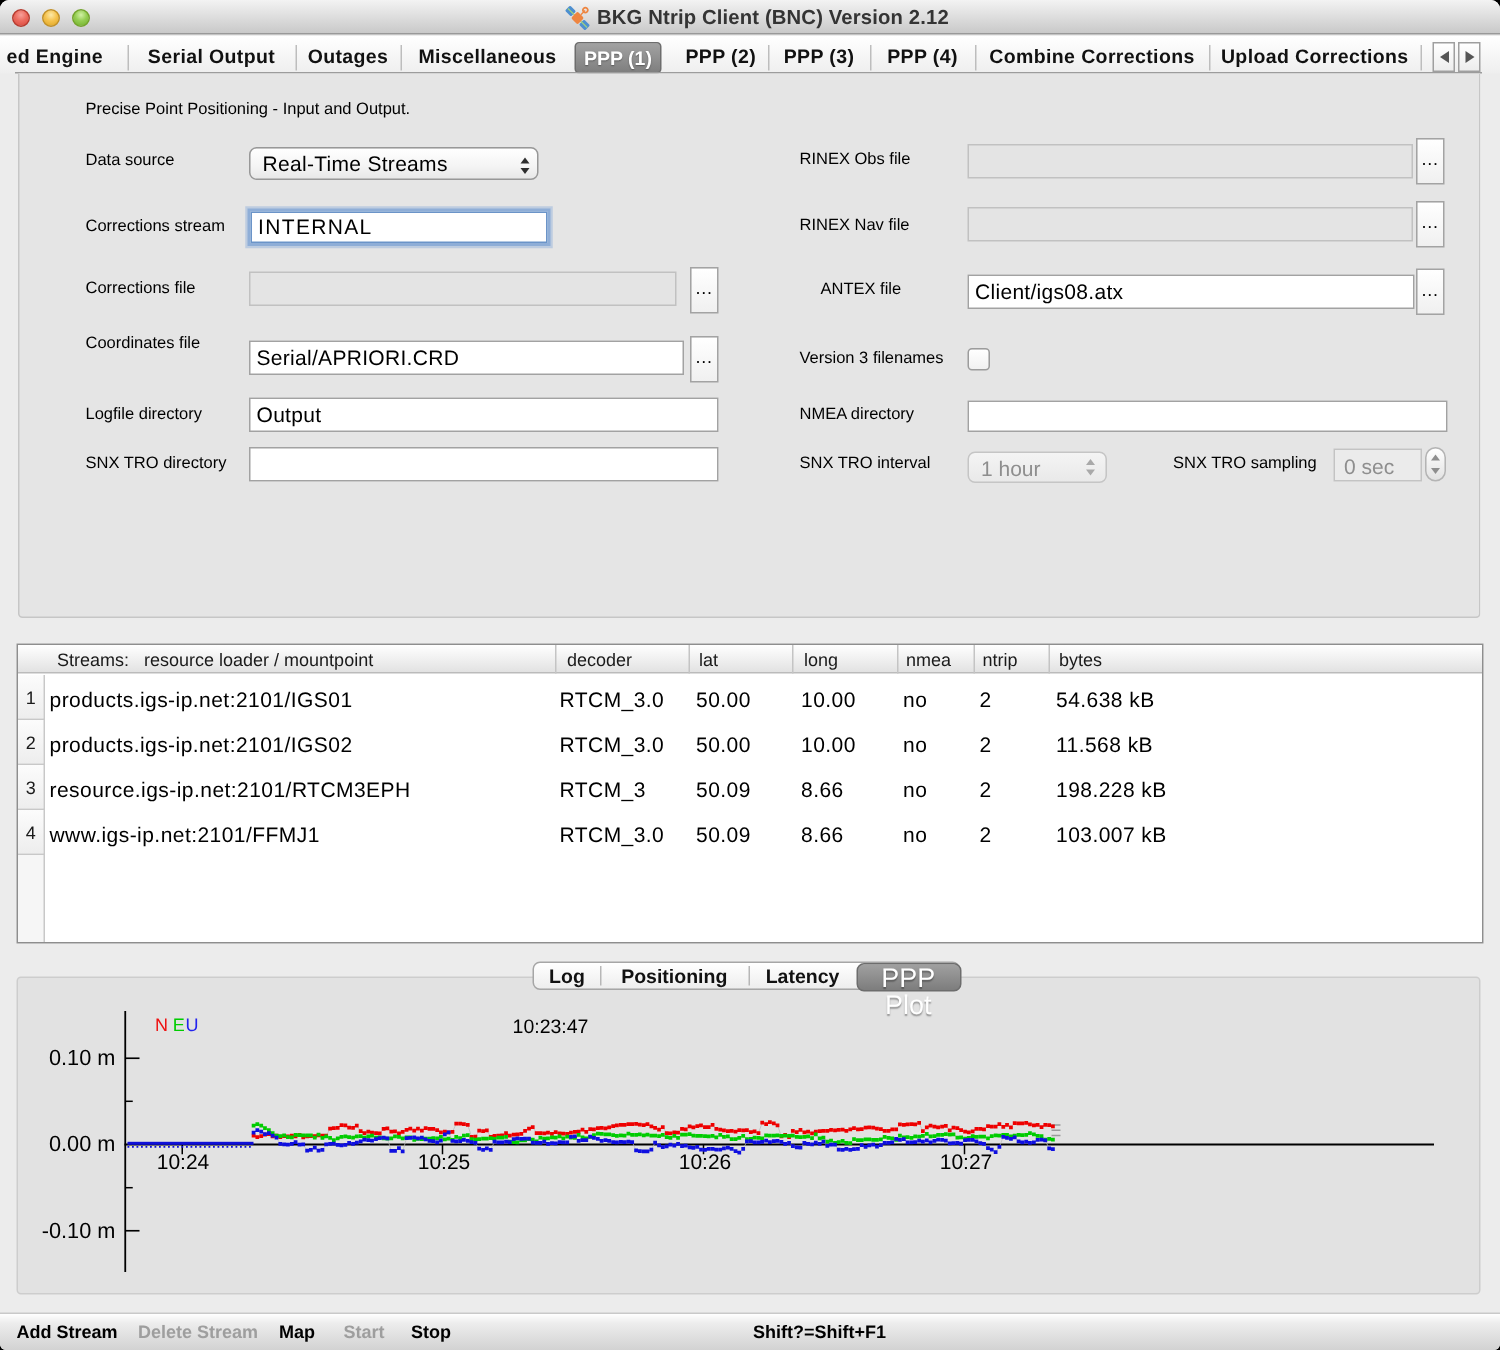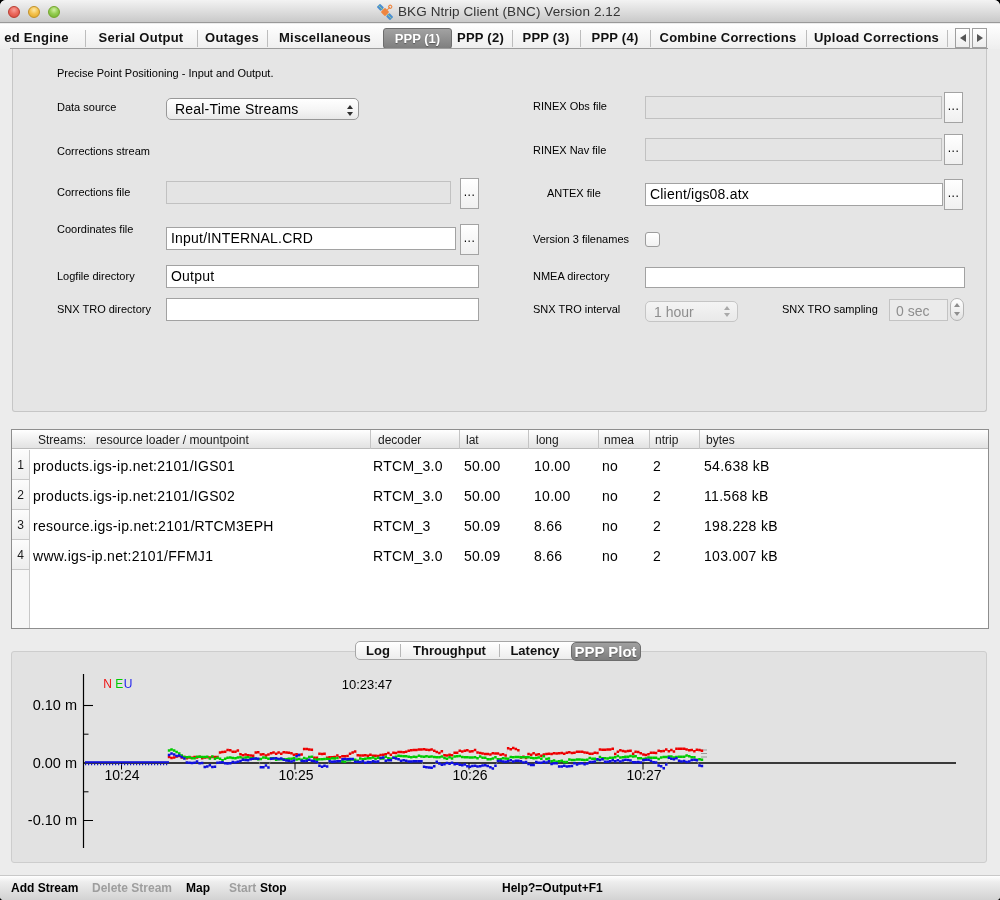--- a/index.html
+++ b/index.html
@@ -10,20 +10,21 @@
   background:#ececec;
   font-family:"Liberation Sans", sans-serif;
   -webkit-font-smoothing: antialiased;
 }
 .abs { position:absolute; }
 
 #titlebar {
   position:absolute; left:0; top:0; width:1000px; height:23px;
   background:linear-gradient(#f3f3f3, #c9c9c9);
   border-bottom:1px solid #999;
+  font-weight:bold;
 }
 .light { position:absolute; top:5.5px; width:12px; height:12px; border-radius:6px; }
 #lr { left:8px;  background:radial-gradient(circle at 50% 30%, #f7a09a 0%, #ec6c60 45%, #d8463a 100%); border:0.5px solid #b73c30;}
 #ly { left:28px; background:radial-gradient(circle at 50% 30%, #fbe9a9 0%, #f5c350 45%, #dda420 100%); border:0.5px solid #c29128;}
 #lg { left:48px; background:radial-gradient(circle at 50% 30%, #d2f0a5 0%, #95ce53 45%, #6fae28 100%); border:0.5px solid #74a42c;}
 #title {
   position:absolute; left:398px; top:4px; font-size:13.5px; color:#343434;
   letter-spacing:0.1px;
 }
 
@@ -71,21 +72,21 @@
 .hsep { position:absolute; top:0; width:1px; height:19px; background:#c4c4c4; }
 .htxt { position:absolute; top:3px; font-size:12px; color:#1a1a1a; white-space:nowrap; }
 .gcell { position:absolute; left:0; width:18px; background:linear-gradient(#fcfcfc,#ededed); border-right:1px solid #c8c8c8; border-bottom:1px solid #c8c8c8; font-size:12px; color:#1a1a1a; text-align:center; }
 .rtxt { position:absolute; font-size:14px; letter-spacing:0.3px; color:#000; white-space:nowrap; }
 
 #btabs { position:absolute; left:355px; top:641px; width:285px; height:19px;
   background:linear-gradient(#ffffff,#ededed); border:1px solid #a6a6a6; border-radius:5px; }
 .btab { position:absolute; top:0px; height:17px; line-height:17px; text-align:center; font-size:13px; font-weight:bold; color:#111; }
 .bsep { position:absolute; top:2px; height:13px; width:1px; background:#b7b7b7; }
 #bsel { position:absolute; left:214.5px; top:-0.5px; width:70px; height:19px; line-height:18px; text-align:center;
-  font-size:15px; font-weight:bold; color:#fff; background:linear-gradient(#a0a0a0,#7d7d7d);
+  font-size:18px; font-weight:normal; color:#fff; background:linear-gradient(#a0a0a0,#7d7d7d);
   border:1px solid #6d6d6d; border-radius:5px; text-shadow:0 1px 1px rgba(0,0,0,0.35); }
 
 #plotpanel { position:absolute; left:11px; top:651px; width:976px; height:212px;
   background:#e2e2e2; border:1px solid #cdcdcd; border-radius:3px; }
 
 #statusbar { position:absolute; left:0; top:875px; width:1000px; height:25px;
   background:linear-gradient(#ffffff 0%, #ededed 25%, #d2d2d2 100%);
   border-top:1px solid #c9c9c9; }
 .stxt { position:absolute; top:5px; font-size:12px; color:#000; white-space:nowrap;font-weight:bold; }
 .sdis { color:#9e9e9e; }
@@ -109,21 +110,21 @@
       </g>
     </svg>
     <div id="title">BKG Ntrip Client (BNC) Version 2.12</div>
   </div>
 
   <div id="tabstrip"></div>
   <div class="tab" style="left:-6px;width:85px">ed Engine</div>
   <div class="tab" style="left:85px;width:112px">Serial Output</div>
   <div class="tab" style="left:197px;width:70px">Outages</div>
   <div class="tab" style="left:267px;width:116px">Miscellaneous</div>
-  <div class="seltab" style="left:383px;width:69px">PPP (1)</div>
+  <div class="seltab" style="left:383px;width:58px">PPP (1)</div>
   <div class="tab" style="left:449px;width:63px">PPP (2)</div>
   <div class="tab" style="left:512px;width:68px">PPP (3)</div>
   <div class="tab" style="left:580px;width:70px">PPP (4)</div>
   <div class="tab" style="left:650px;width:156px">Combine Corrections</div>
   <div class="tab" style="left:806px;width:141px">Upload Corrections</div>
   <div class="tabsep" style="left:85px"></div>
   <div class="tabsep" style="left:197px"></div>
   <div class="tabsep" style="left:267px"></div>
   <div class="tabsep" style="left:512px"></div>
   <div class="tabsep" style="left:580px"></div>
@@ -140,27 +141,28 @@
   <div class="lbl" style="left:35px;top:67px">Precise Point Positioning - Input and Output.</div>
 
   <div class="lbl" style="left:35px;top:101px">Data source</div>
   <div class="abs" style="left:166px;top:98px;width:193px;height:22px;background:linear-gradient(#ffffff,#f4f4f4 60%,#e8e8e8);border:1.5px solid #989898;border-radius:5px;">
     <div style="position:absolute;left:8px;top:2px;font-size:14px;letter-spacing:0.2px;color:#000">Real-Time Streams</div>
     <div class="tri" style="left:180px;top:5.5px;border-left:3.5px solid transparent;border-right:3.5px solid transparent;border-bottom:4.5px solid #2e2e2e;"></div>
     <div class="tri" style="left:180px;top:12.5px;border-left:3.5px solid transparent;border-right:3.5px solid transparent;border-top:4.5px solid #2e2e2e;"></div>
   </div>
 
   <div class="lbl" style="left:35px;top:145px">Corrections stream</div>
+  <div class="fld" style="left:167px;top:141px;width:198px;height:21px;border:1px solid #6b94c8;box-shadow:0 0 0 2px rgba(140,172,214,0.95), 0 0 0 3.5px rgba(150,180,220,0.5);line-height:19px;letter-spacing:0.9px;">INTERNAL</div>
 
   <div class="lbl" style="left:35px;top:186px">Corrections file</div>
   <div class="fld dis" style="left:166px;top:181px;width:285px;height:23px;"></div>
   <div class="btn" style="left:460px;top:178px;">...</div>
 
   <div class="lbl" style="left:35px;top:223px">Coordinates file</div>
-  <div class="fld" style="left:166px;top:227px;width:290px;height:23px;line-height:21px;">Input/INTERNAL.CRD</div>
+  <div class="fld" style="left:166px;top:227px;width:290px;height:23px;line-height:21px;">Serial/APRIORI.CRD</div>
   <div class="btn" style="left:460px;top:224px;">...</div>
 
   <div class="lbl" style="left:35px;top:270px">Logfile directory</div>
   <div class="fld" style="left:166px;top:265px;width:313px;height:23px;line-height:21px;">Output</div>
 
   <div class="lbl" style="left:35px;top:303px">SNX TRO directory</div>
   <div class="fld" style="left:166px;top:298px;width:313px;height:23px;"></div>
 
   <div class="lbl" style="left:511px;top:100px">RINEX Obs file</div>
   <div class="fld dis" style="left:645px;top:96px;width:297px;height:23px;"></div>
@@ -247,21 +249,21 @@
   <div class="rtxt" style="left:464px;top:548px">50.09</div>
   <div class="rtxt" style="left:534px;top:548px">8.66</div>
   <div class="rtxt" style="left:602px;top:548px">no</div>
   <div class="rtxt" style="left:653px;top:548px">2</div>
   <div class="rtxt" style="left:704px;top:548px">103.007 kB</div>
 
   <div id="plotpanel"></div>
 
   <div id="btabs">
     <div class="btab" style="left:0px;width:44px">Log</div>
-    <div class="btab" style="left:44px;width:99px">Throughput</div>
+    <div class="btab" style="left:44px;width:99px">Positioning</div>
     <div class="btab" style="left:143px;width:72px">Latency</div>
     <div class="bsep" style="left:44px"></div>
     <div class="bsep" style="left:143px"></div>
     <div id="bsel">PPP Plot</div>
   </div>
 
   <svg class="abs" style="left:0;top:0" width="1000" height="900" viewBox="0 0 1000 900">
     <g font-family="Liberation Sans, sans-serif">
 
       <line x1="83.5" y1="674" x2="83.5" y2="848" stroke="#000" stroke-width="1.2"></line>
@@ -303,17 +305,17 @@
 <path d="M167.8 749.2h2.5v2.5h-2.5zM170.3 748.2h2.5v2.5h-2.5zM172.9 749.2h2.5v2.5h-2.5zM175.4 750.8h2.5v2.5h-2.5zM178.0 752.2h2.5v2.5h-2.5zM180.5 754.2h2.5v2.5h-2.5zM183.1 755.8h2.5v2.5h-2.5zM185.6 756.1h2.5v2.5h-2.5zM188.2 755.7h2.5v2.5h-2.5zM190.7 756.9h2.5v2.5h-2.5zM193.3 757.0h2.5v2.5h-2.5zM195.8 755.4h2.5v2.5h-2.5zM198.4 755.5h2.5v2.5h-2.5zM200.9 755.7h2.5v2.5h-2.5zM203.5 755.7h2.5v2.5h-2.5zM206.0 755.6h2.5v2.5h-2.5zM208.6 757.2h2.5v2.5h-2.5zM211.1 755.2h2.5v2.5h-2.5zM213.7 757.4h2.5v2.5h-2.5zM216.2 756.4h2.5v2.5h-2.5zM218.8 757.4h2.5v2.5h-2.5zM221.3 758.9h2.5v2.5h-2.5zM223.9 757.6h2.5v2.5h-2.5zM226.4 756.6h2.5v2.5h-2.5zM229.0 756.3h2.5v2.5h-2.5zM231.5 756.8h2.5v2.5h-2.5zM234.1 757.1h2.5v2.5h-2.5zM236.6 756.3h2.5v2.5h-2.5zM239.2 756.1h2.5v2.5h-2.5zM241.7 757.2h2.5v2.5h-2.5zM244.3 756.3h2.5v2.5h-2.5zM246.8 755.9h2.5v2.5h-2.5zM249.4 757.1h2.5v2.5h-2.5zM251.9 757.0h2.5v2.5h-2.5zM254.5 757.6h2.5v2.5h-2.5zM257.0 757.9h2.5v2.5h-2.5zM259.6 757.7h2.5v2.5h-2.5zM262.1 756.3h2.5v2.5h-2.5zM264.7 756.6h2.5v2.5h-2.5zM267.2 757.6h2.5v2.5h-2.5zM269.8 757.0h2.5v2.5h-2.5zM272.3 757.0h2.5v2.5h-2.5zM274.9 758.6h2.5v2.5h-2.5zM277.4 758.0h2.5v2.5h-2.5zM280.0 758.1h2.5v2.5h-2.5zM282.5 757.9h2.5v2.5h-2.5zM285.1 757.9h2.5v2.5h-2.5zM287.6 757.5h2.5v2.5h-2.5zM290.2 757.6h2.5v2.5h-2.5zM292.7 756.7h2.5v2.5h-2.5zM295.3 758.3h2.5v2.5h-2.5zM297.8 757.8h2.5v2.5h-2.5zM300.4 758.6h2.5v2.5h-2.5zM302.9 756.7h2.5v2.5h-2.5zM305.5 757.5h2.5v2.5h-2.5zM308.0 755.8h2.5v2.5h-2.5zM310.6 755.5h2.5v2.5h-2.5zM313.1 758.2h2.5v2.5h-2.5zM315.7 758.5h2.5v2.5h-2.5zM318.2 758.1h2.5v2.5h-2.5zM320.8 757.9h2.5v2.5h-2.5zM323.3 757.8h2.5v2.5h-2.5zM325.9 757.5h2.5v2.5h-2.5zM328.4 758.0h2.5v2.5h-2.5zM331.0 757.1h2.5v2.5h-2.5zM333.5 757.2h2.5v2.5h-2.5zM336.1 756.7h2.5v2.5h-2.5zM338.6 759.9h2.5v2.5h-2.5zM341.2 760.1h2.5v2.5h-2.5zM343.7 760.4h2.5v2.5h-2.5zM346.3 759.0h2.5v2.5h-2.5zM348.8 759.0h2.5v2.5h-2.5zM351.4 758.2h2.5v2.5h-2.5zM353.9 758.5h2.5v2.5h-2.5zM356.5 759.6h2.5v2.5h-2.5zM359.0 757.2h2.5v2.5h-2.5zM361.6 757.9h2.5v2.5h-2.5zM364.1 757.6h2.5v2.5h-2.5zM366.7 757.0h2.5v2.5h-2.5zM369.2 757.1h2.5v2.5h-2.5zM371.8 756.3h2.5v2.5h-2.5zM374.3 757.6h2.5v2.5h-2.5zM376.9 756.5h2.5v2.5h-2.5zM379.4 757.2h2.5v2.5h-2.5zM382.0 757.3h2.5v2.5h-2.5zM384.5 755.4h2.5v2.5h-2.5zM387.1 757.0h2.5v2.5h-2.5zM389.6 757.6h2.5v2.5h-2.5zM392.2 756.6h2.5v2.5h-2.5zM394.7 755.5h2.5v2.5h-2.5zM397.3 754.5h2.5v2.5h-2.5zM399.8 754.7h2.5v2.5h-2.5zM402.4 755.0h2.5v2.5h-2.5zM404.9 755.0h2.5v2.5h-2.5zM407.5 755.5h2.5v2.5h-2.5zM410.0 756.0h2.5v2.5h-2.5zM412.6 755.6h2.5v2.5h-2.5zM415.1 755.8h2.5v2.5h-2.5zM417.7 754.5h2.5v2.5h-2.5zM420.2 755.3h2.5v2.5h-2.5zM422.8 755.4h2.5v2.5h-2.5zM425.3 755.0h2.5v2.5h-2.5zM427.9 755.6h2.5v2.5h-2.5zM430.4 755.2h2.5v2.5h-2.5zM433.0 755.8h2.5v2.5h-2.5zM435.5 755.9h2.5v2.5h-2.5zM438.1 756.1h2.5v2.5h-2.5zM440.6 755.3h2.5v2.5h-2.5zM443.2 756.8h2.5v2.5h-2.5zM445.7 757.4h2.5v2.5h-2.5zM448.3 756.0h2.5v2.5h-2.5zM450.8 757.3h2.5v2.5h-2.5zM453.4 755.2h2.5v2.5h-2.5zM455.9 755.1h2.5v2.5h-2.5zM458.5 754.8h2.5v2.5h-2.5zM461.0 755.8h2.5v2.5h-2.5zM463.6 756.0h2.5v2.5h-2.5zM466.1 756.0h2.5v2.5h-2.5zM468.7 756.2h2.5v2.5h-2.5zM471.2 756.3h2.5v2.5h-2.5zM473.8 756.0h2.5v2.5h-2.5zM476.3 757.0h2.5v2.5h-2.5zM478.9 755.3h2.5v2.5h-2.5zM481.4 756.6h2.5v2.5h-2.5zM484.0 756.4h2.5v2.5h-2.5zM486.5 758.1h2.5v2.5h-2.5zM489.1 758.1h2.5v2.5h-2.5zM491.6 757.3h2.5v2.5h-2.5zM494.2 756.0h2.5v2.5h-2.5zM496.7 758.1h2.5v2.5h-2.5zM499.3 758.0h2.5v2.5h-2.5zM501.8 757.1h2.5v2.5h-2.5zM504.4 757.3h2.5v2.5h-2.5zM506.9 757.6h2.5v2.5h-2.5zM509.5 755.7h2.5v2.5h-2.5zM512.0 755.9h2.5v2.5h-2.5zM514.6 755.8h2.5v2.5h-2.5zM517.1 755.7h2.5v2.5h-2.5zM519.7 756.0h2.5v2.5h-2.5zM522.2 755.9h2.5v2.5h-2.5zM524.8 756.0h2.5v2.5h-2.5zM527.3 755.9h2.5v2.5h-2.5zM529.9 756.6h2.5v2.5h-2.5zM532.4 756.9h2.5v2.5h-2.5zM535.0 756.7h2.5v2.5h-2.5zM537.5 756.3h2.5v2.5h-2.5zM540.1 757.5h2.5v2.5h-2.5zM542.6 755.0h2.5v2.5h-2.5zM545.2 757.7h2.5v2.5h-2.5zM547.7 757.2h2.5v2.5h-2.5zM550.3 759.9h2.5v2.5h-2.5zM552.8 759.2h2.5v2.5h-2.5zM555.4 760.6h2.5v2.5h-2.5zM557.9 760.1h2.5v2.5h-2.5zM560.5 759.4h2.5v2.5h-2.5zM563.0 760.7h2.5v2.5h-2.5zM565.6 760.8h2.5v2.5h-2.5zM568.1 758.2h2.5v2.5h-2.5zM570.7 758.8h2.5v2.5h-2.5zM573.2 758.8h2.5v2.5h-2.5zM575.8 758.3h2.5v2.5h-2.5zM578.3 758.3h2.5v2.5h-2.5zM580.9 758.6h2.5v2.5h-2.5zM583.4 758.7h2.5v2.5h-2.5zM586.0 758.4h2.5v2.5h-2.5zM588.5 756.7h2.5v2.5h-2.5zM591.1 757.4h2.5v2.5h-2.5zM593.6 757.6h2.5v2.5h-2.5zM596.2 758.7h2.5v2.5h-2.5zM598.7 755.8h2.5v2.5h-2.5zM601.3 757.0h2.5v2.5h-2.5zM603.8 756.9h2.5v2.5h-2.5zM606.4 757.3h2.5v2.5h-2.5zM608.9 756.4h2.5v2.5h-2.5zM611.5 756.5h2.5v2.5h-2.5zM614.0 756.0h2.5v2.5h-2.5zM616.6 754.7h2.5v2.5h-2.5zM619.1 756.3h2.5v2.5h-2.5zM621.7 756.1h2.5v2.5h-2.5zM624.2 755.4h2.5v2.5h-2.5zM626.8 755.4h2.5v2.5h-2.5zM629.3 754.8h2.5v2.5h-2.5zM631.9 755.2h2.5v2.5h-2.5zM634.4 755.0h2.5v2.5h-2.5zM637.0 757.1h2.5v2.5h-2.5zM639.5 757.0h2.5v2.5h-2.5zM642.1 757.8h2.5v2.5h-2.5zM644.6 757.3h2.5v2.5h-2.5zM647.2 756.2h2.5v2.5h-2.5zM649.7 756.6h2.5v2.5h-2.5zM652.3 756.5h2.5v2.5h-2.5zM654.8 756.5h2.5v2.5h-2.5zM657.4 757.7h2.5v2.5h-2.5zM659.9 756.2h2.5v2.5h-2.5zM662.5 755.7h2.5v2.5h-2.5zM665.0 755.8h2.5v2.5h-2.5zM667.6 755.3h2.5v2.5h-2.5zM670.1 755.3h2.5v2.5h-2.5zM672.7 756.3h2.5v2.5h-2.5zM675.2 755.8h2.5v2.5h-2.5zM677.8 755.4h2.5v2.5h-2.5zM680.3 755.5h2.5v2.5h-2.5zM682.9 755.4h2.5v2.5h-2.5zM685.4 754.2h2.5v2.5h-2.5zM688.0 755.0h2.5v2.5h-2.5zM690.5 756.0h2.5v2.5h-2.5zM693.1 756.1h2.5v2.5h-2.5zM695.6 758.5h2.5v2.5h-2.5zM698.2 758.0h2.5v2.5h-2.5zM700.7 758.5h2.5v2.5h-2.5z" fill="#00cc00"></path>
 <path d="M167.8 753.8h2.5v2.5h-2.5zM170.3 752.2h2.5v2.5h-2.5zM172.9 753.2h2.5v2.5h-2.5zM175.4 754.8h2.5v2.5h-2.5zM178.0 754.2h2.5v2.5h-2.5zM180.5 755.8h2.5v2.5h-2.5zM183.1 757.2h2.5v2.5h-2.5zM185.6 761.3h2.5v2.5h-2.5zM188.2 761.6h2.5v2.5h-2.5zM190.7 761.8h2.5v2.5h-2.5zM193.3 761.4h2.5v2.5h-2.5zM195.8 760.2h2.5v2.5h-2.5zM198.4 761.9h2.5v2.5h-2.5zM200.9 761.7h2.5v2.5h-2.5zM203.5 765.8h2.5v2.5h-2.5zM206.0 765.3h2.5v2.5h-2.5zM208.6 763.9h2.5v2.5h-2.5zM211.1 765.8h2.5v2.5h-2.5zM213.7 765.4h2.5v2.5h-2.5zM216.2 761.6h2.5v2.5h-2.5zM218.8 761.3h2.5v2.5h-2.5zM221.3 761.1h2.5v2.5h-2.5zM223.9 762.0h2.5v2.5h-2.5zM226.4 762.3h2.5v2.5h-2.5zM229.0 762.0h2.5v2.5h-2.5zM231.5 760.7h2.5v2.5h-2.5zM234.1 761.3h2.5v2.5h-2.5zM236.6 760.5h2.5v2.5h-2.5zM239.2 759.7h2.5v2.5h-2.5zM241.7 758.5h2.5v2.5h-2.5zM244.3 758.8h2.5v2.5h-2.5zM246.8 759.1h2.5v2.5h-2.5zM249.4 758.1h2.5v2.5h-2.5zM251.9 757.5h2.5v2.5h-2.5zM254.5 757.2h2.5v2.5h-2.5zM257.0 757.6h2.5v2.5h-2.5zM259.6 766.0h2.5v2.5h-2.5zM262.1 766.0h2.5v2.5h-2.5zM264.7 764.2h2.5v2.5h-2.5zM267.2 766.3h2.5v2.5h-2.5zM269.8 757.5h2.5v2.5h-2.5zM272.3 757.3h2.5v2.5h-2.5zM274.9 757.0h2.5v2.5h-2.5zM277.4 757.7h2.5v2.5h-2.5zM280.0 757.2h2.5v2.5h-2.5zM282.5 758.4h2.5v2.5h-2.5zM285.1 759.3h2.5v2.5h-2.5zM287.6 759.5h2.5v2.5h-2.5zM290.2 760.3h2.5v2.5h-2.5zM292.7 759.2h2.5v2.5h-2.5zM295.3 755.0h2.5v2.5h-2.5zM297.8 753.7h2.5v2.5h-2.5zM300.4 759.4h2.5v2.5h-2.5zM302.9 759.7h2.5v2.5h-2.5zM305.5 759.5h2.5v2.5h-2.5zM308.0 758.6h2.5v2.5h-2.5zM310.6 759.4h2.5v2.5h-2.5zM313.1 760.1h2.5v2.5h-2.5zM315.7 760.7h2.5v2.5h-2.5zM318.2 764.5h2.5v2.5h-2.5zM320.8 765.4h2.5v2.5h-2.5zM323.3 764.4h2.5v2.5h-2.5zM325.9 765.3h2.5v2.5h-2.5zM328.4 759.9h2.5v2.5h-2.5zM331.0 760.4h2.5v2.5h-2.5zM333.5 760.3h2.5v2.5h-2.5zM336.1 759.9h2.5v2.5h-2.5zM338.6 760.1h2.5v2.5h-2.5zM341.2 758.1h2.5v2.5h-2.5zM343.7 757.7h2.5v2.5h-2.5zM346.3 758.0h2.5v2.5h-2.5zM348.8 757.8h2.5v2.5h-2.5zM351.4 757.8h2.5v2.5h-2.5zM353.9 760.5h2.5v2.5h-2.5zM356.5 760.6h2.5v2.5h-2.5zM359.0 760.7h2.5v2.5h-2.5zM361.6 759.9h2.5v2.5h-2.5zM364.1 761.4h2.5v2.5h-2.5zM366.7 760.8h2.5v2.5h-2.5zM369.2 761.0h2.5v2.5h-2.5zM371.8 760.1h2.5v2.5h-2.5zM374.3 760.4h2.5v2.5h-2.5zM376.9 760.3h2.5v2.5h-2.5zM379.4 756.7h2.5v2.5h-2.5zM382.0 756.3h2.5v2.5h-2.5zM384.5 759.4h2.5v2.5h-2.5zM387.1 758.9h2.5v2.5h-2.5zM389.6 758.9h2.5v2.5h-2.5zM392.2 756.5h2.5v2.5h-2.5zM394.7 757.3h2.5v2.5h-2.5zM397.3 758.0h2.5v2.5h-2.5zM399.8 759.4h2.5v2.5h-2.5zM402.4 758.9h2.5v2.5h-2.5zM404.9 759.4h2.5v2.5h-2.5zM407.5 760.2h2.5v2.5h-2.5zM410.0 760.3h2.5v2.5h-2.5zM412.6 760.0h2.5v2.5h-2.5zM415.1 760.1h2.5v2.5h-2.5zM417.7 759.9h2.5v2.5h-2.5zM420.2 760.1h2.5v2.5h-2.5zM422.8 765.6h2.5v2.5h-2.5zM425.3 766.1h2.5v2.5h-2.5zM427.9 766.3h2.5v2.5h-2.5zM430.4 766.4h2.5v2.5h-2.5zM433.0 765.1h2.5v2.5h-2.5zM435.5 760.5h2.5v2.5h-2.5zM438.1 762.3h2.5v2.5h-2.5zM440.6 763.5h2.5v2.5h-2.5zM443.2 763.0h2.5v2.5h-2.5zM445.7 761.8h2.5v2.5h-2.5zM448.3 762.5h2.5v2.5h-2.5zM450.8 761.4h2.5v2.5h-2.5zM453.4 762.9h2.5v2.5h-2.5zM455.9 762.5h2.5v2.5h-2.5zM458.5 763.6h2.5v2.5h-2.5zM461.0 764.0h2.5v2.5h-2.5zM463.6 763.3h2.5v2.5h-2.5zM466.1 765.1h2.5v2.5h-2.5zM468.7 765.4h2.5v2.5h-2.5zM471.2 764.7h2.5v2.5h-2.5zM473.8 764.6h2.5v2.5h-2.5zM476.3 765.2h2.5v2.5h-2.5zM478.9 765.1h2.5v2.5h-2.5zM481.4 764.3h2.5v2.5h-2.5zM484.0 763.9h2.5v2.5h-2.5zM486.5 764.7h2.5v2.5h-2.5zM489.1 766.1h2.5v2.5h-2.5zM491.6 767.2h2.5v2.5h-2.5zM494.2 764.6h2.5v2.5h-2.5zM496.7 759.7h2.5v2.5h-2.5zM499.3 759.5h2.5v2.5h-2.5zM501.8 760.3h2.5v2.5h-2.5zM504.4 760.4h2.5v2.5h-2.5zM506.9 760.0h2.5v2.5h-2.5zM509.5 759.1h2.5v2.5h-2.5zM512.0 760.2h2.5v2.5h-2.5zM514.6 759.5h2.5v2.5h-2.5zM517.1 759.4h2.5v2.5h-2.5zM519.7 760.0h2.5v2.5h-2.5zM522.2 761.3h2.5v2.5h-2.5zM524.8 760.7h2.5v2.5h-2.5zM527.3 762.8h2.5v2.5h-2.5zM529.9 763.7h2.5v2.5h-2.5zM532.4 763.8h2.5v2.5h-2.5zM535.0 760.7h2.5v2.5h-2.5zM537.5 761.4h2.5v2.5h-2.5zM540.1 761.6h2.5v2.5h-2.5zM542.6 760.5h2.5v2.5h-2.5zM545.2 761.3h2.5v2.5h-2.5zM547.7 759.9h2.5v2.5h-2.5zM550.3 762.7h2.5v2.5h-2.5zM552.8 761.9h2.5v2.5h-2.5zM555.4 761.9h2.5v2.5h-2.5zM557.9 765.2h2.5v2.5h-2.5zM560.5 765.3h2.5v2.5h-2.5zM563.0 764.6h2.5v2.5h-2.5zM565.6 765.3h2.5v2.5h-2.5zM568.1 764.9h2.5v2.5h-2.5zM570.7 764.7h2.5v2.5h-2.5zM573.2 762.1h2.5v2.5h-2.5zM575.8 763.3h2.5v2.5h-2.5zM578.3 762.3h2.5v2.5h-2.5zM580.9 761.9h2.5v2.5h-2.5zM583.4 763.1h2.5v2.5h-2.5zM586.0 762.2h2.5v2.5h-2.5zM588.5 760.7h2.5v2.5h-2.5zM591.1 760.7h2.5v2.5h-2.5zM593.6 760.3h2.5v2.5h-2.5zM596.2 758.0h2.5v2.5h-2.5zM598.7 758.7h2.5v2.5h-2.5zM601.3 758.1h2.5v2.5h-2.5zM603.8 760.4h2.5v2.5h-2.5zM606.4 760.4h2.5v2.5h-2.5zM608.9 760.1h2.5v2.5h-2.5zM611.5 759.1h2.5v2.5h-2.5zM614.0 759.9h2.5v2.5h-2.5zM616.6 759.0h2.5v2.5h-2.5zM619.1 760.3h2.5v2.5h-2.5zM621.7 759.3h2.5v2.5h-2.5zM624.2 758.5h2.5v2.5h-2.5zM626.8 758.7h2.5v2.5h-2.5zM629.3 759.2h2.5v2.5h-2.5zM631.9 761.0h2.5v2.5h-2.5zM634.4 760.9h2.5v2.5h-2.5zM637.0 760.7h2.5v2.5h-2.5zM639.5 761.2h2.5v2.5h-2.5zM642.1 758.9h2.5v2.5h-2.5zM644.6 758.6h2.5v2.5h-2.5zM647.2 758.6h2.5v2.5h-2.5zM649.7 759.6h2.5v2.5h-2.5zM652.3 760.9h2.5v2.5h-2.5zM654.8 761.3h2.5v2.5h-2.5zM657.4 764.2h2.5v2.5h-2.5zM659.9 765.1h2.5v2.5h-2.5zM662.5 766.9h2.5v2.5h-2.5zM665.0 763.3h2.5v2.5h-2.5zM667.6 756.6h2.5v2.5h-2.5zM670.1 757.4h2.5v2.5h-2.5zM672.7 758.0h2.5v2.5h-2.5zM675.2 757.0h2.5v2.5h-2.5zM677.8 759.6h2.5v2.5h-2.5zM680.3 760.3h2.5v2.5h-2.5zM682.9 759.8h2.5v2.5h-2.5zM685.4 760.7h2.5v2.5h-2.5zM688.0 760.3h2.5v2.5h-2.5zM690.5 758.7h2.5v2.5h-2.5zM693.1 758.5h2.5v2.5h-2.5zM695.6 759.0h2.5v2.5h-2.5zM698.2 764.3h2.5v2.5h-2.5zM700.7 764.8h2.5v2.5h-2.5z" fill="#0f0fe0"></path>
     </g>
   </svg>
 
   <div id="statusbar">
     <div class="stxt" style="left:11px">Add Stream</div>
     <div class="stxt sdis" style="left:92px">Delete Stream</div>
     <div class="stxt" style="left:186px">Map</div>
     <div class="stxt sdis" style="left:229px">Start</div>
-    <div class="stxt" style="left:260px">Stop</div>
-    <div class="stxt" style="left:502px">Help?=Output+F1</div>
+    <div class="stxt" style="left:274px">Stop</div>
+    <div class="stxt" style="left:502px">Shift?=Shift+F1</div>
   </div>
 
 </div>
 
 </body></html>

